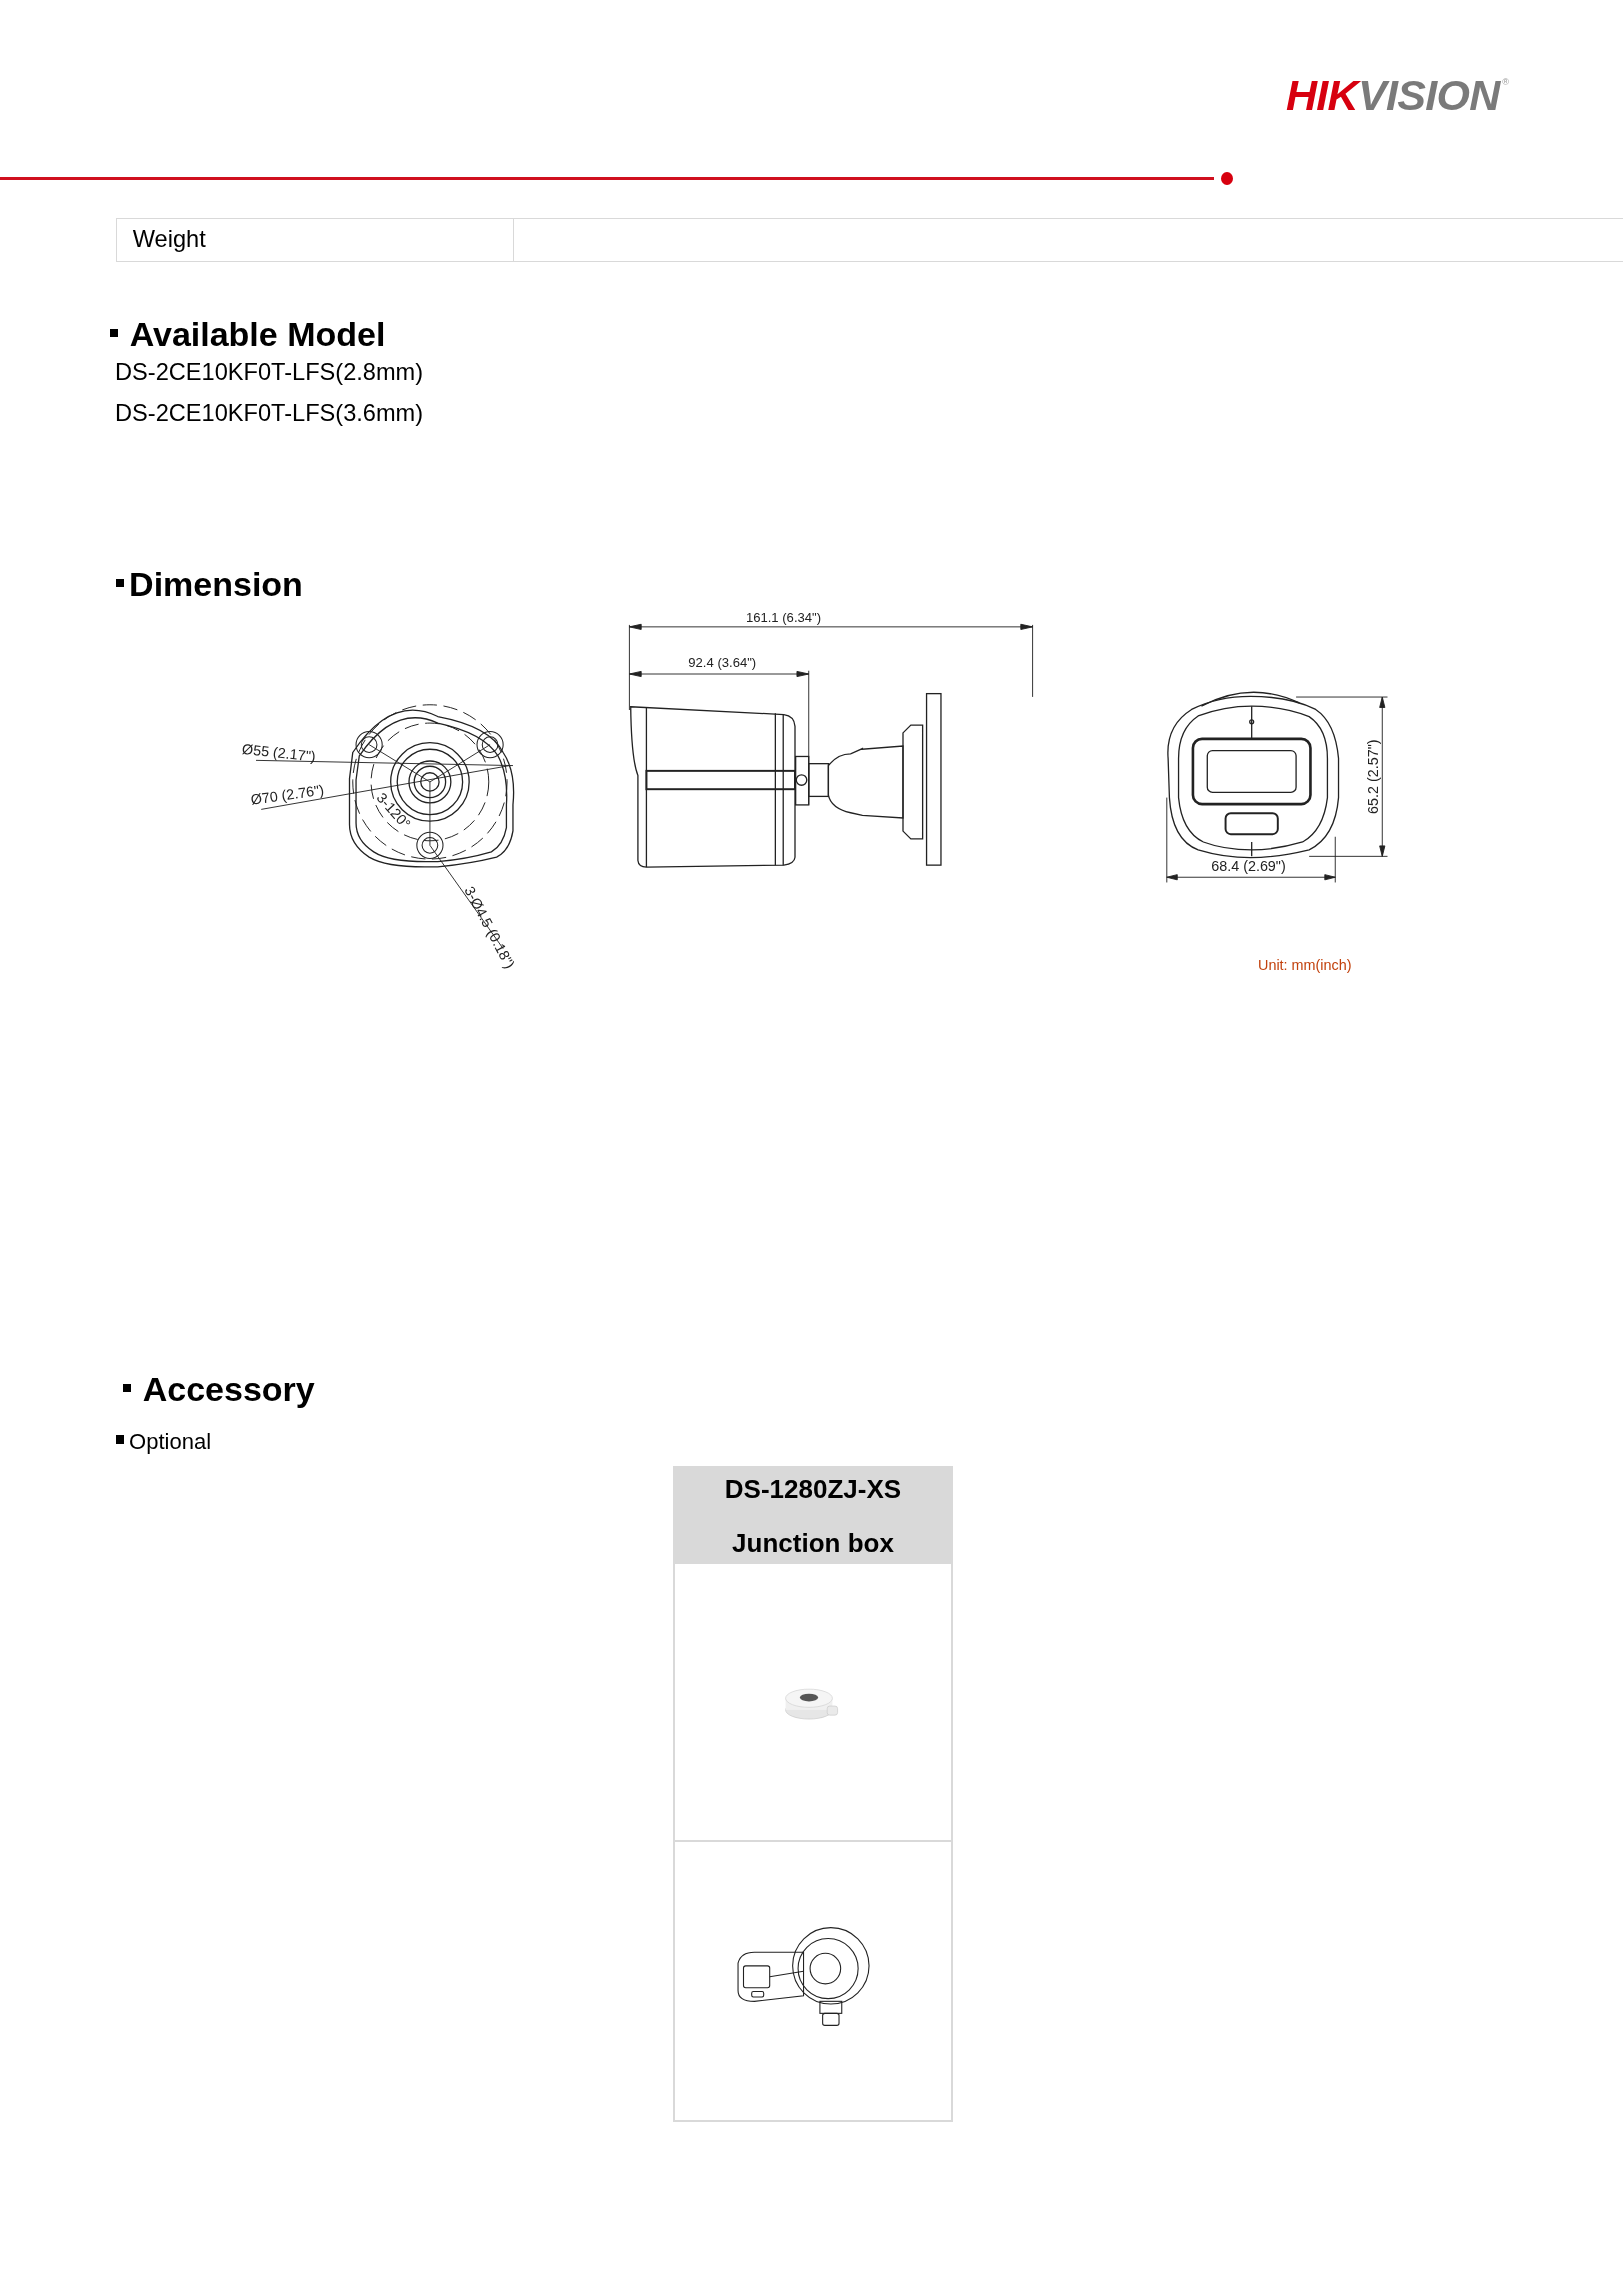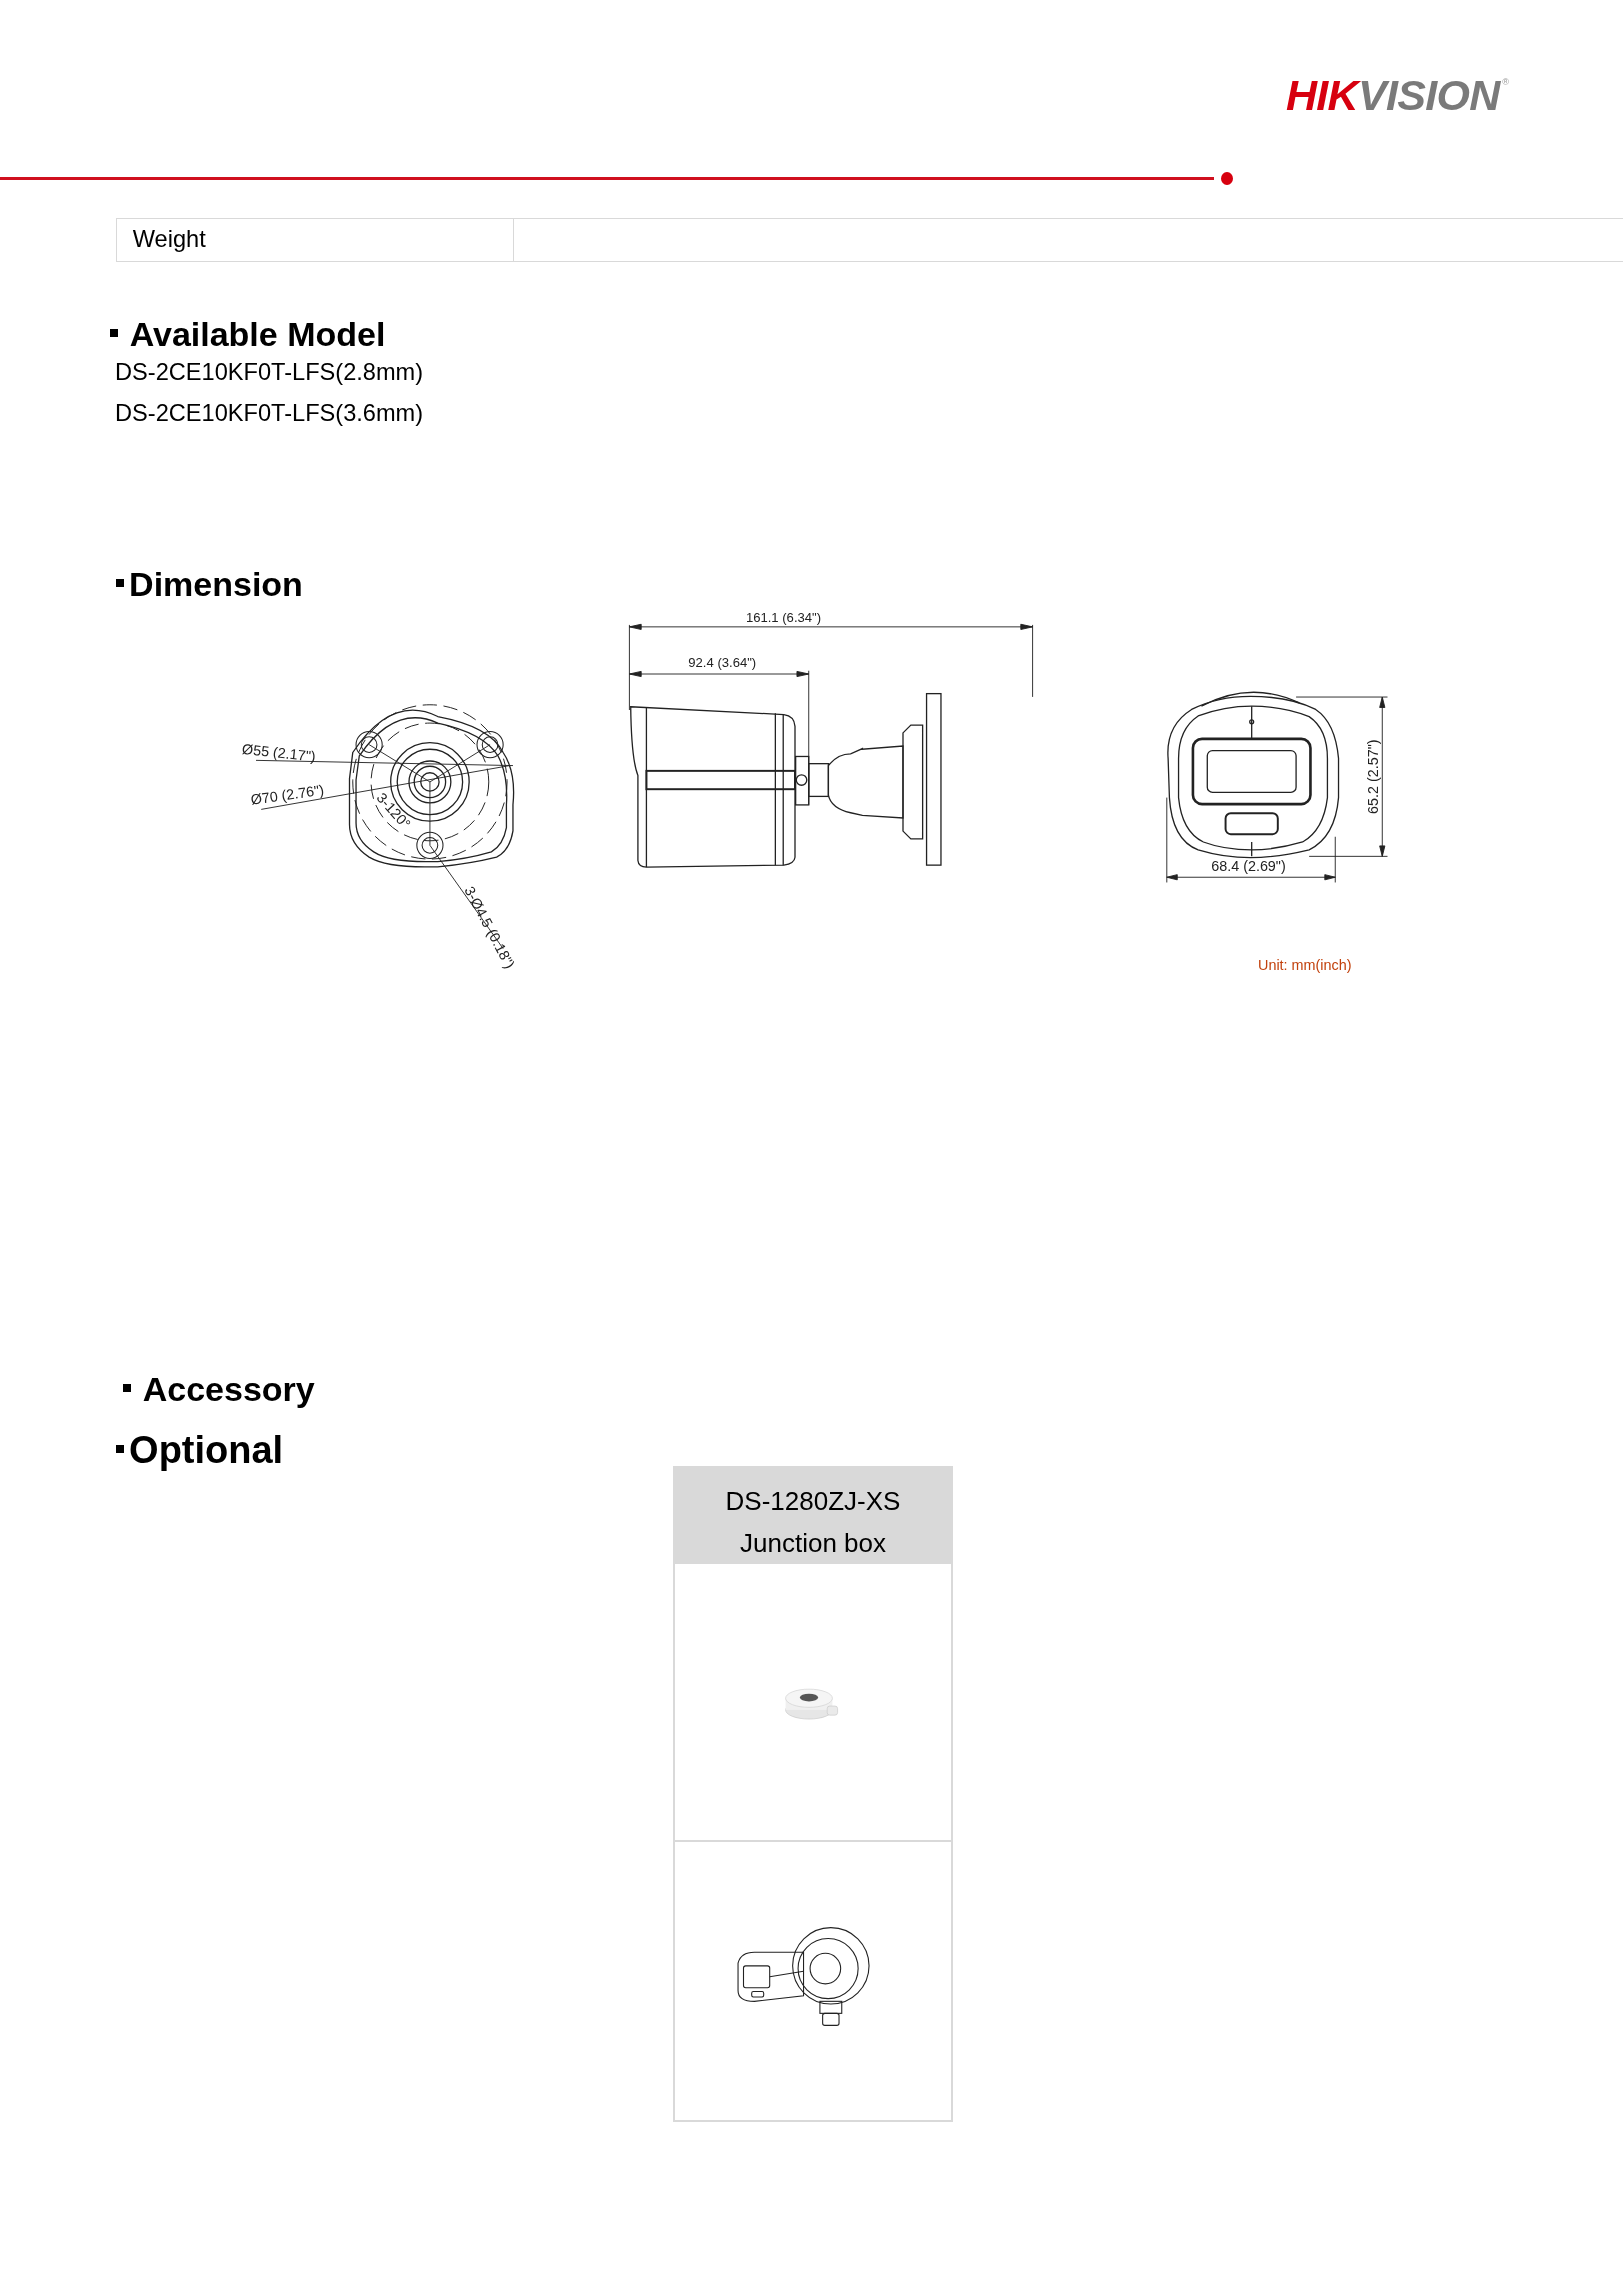--- a/index.html
+++ b/index.html
@@ -21,34 +21,34 @@
 
   
   .spec-table { left: 116px; top: 218px; width: 1548px; height: 44px; border: 1.3px solid #d9d9d9;
                 box-sizing: border-box; display: flex; }
   .spec-table .cell { font-size: 23.6px; line-height: 41px; padding-left: 15.7px; box-sizing: border-box; }
   .spec-table .cell.label { width: 397px; border-right: 1.3px solid #d9d9d9; }
   .spec-table .cell.value { flex: 1; padding-left: 15.7px; }
 
   
   .h1 { font-size: 34px; font-weight: bold; line-height: 1; white-space: nowrap; }
-  .h2 { font-size: 38px; font-weight: bold; line-height: 1; white-space: nowrap; }
+  .h2 { font-size: 22px; font-weight: normal; line-height: 1; white-space: nowrap; }
   .bullet { display: inline-block; background: #000; vertical-align: middle; }
   .b-lg { width: 7.9px; height: 8.5px; margin-right: 11.8px; position: relative; top: -3.9px; }
   .b-sm { width: 7.9px; height: 8.5px; margin-right: 5.2px; position: relative; top: -3.9px; }
 
   .model { font-size: 23.6px; line-height: 1; white-space: nowrap; }
 
   .unit-label { font-size: 14.4px; color: #c2410c; white-space: nowrap; }
 
   
   .card { left: 673px; top: 1466px; width: 280px; height: 656px; border: 2px solid #d9d9d9;
           box-sizing: border-box; background: #fff; }
   .card-head { height: 96px; background: #d9d9d9; display: flex; flex-direction: column;
-               align-items: center; justify-content: flex-end; font-weight: normal; font-size: 26px; line-height: 42px; }
+               align-items: center; justify-content: space-between; font-weight: bold; font-size: 26px; line-height: 42px; }
   .card-img1 { height: 278px; border-bottom: 2px solid #d9d9d9; position: relative; box-sizing: border-box; }
   .card-img2 { height: 278px; position: relative; }
 
   svg text { font-family: "Liberation Sans", "DejaVu Sans", sans-serif; }
 </style>
 </head>
 <body>
 
 <div class="abs logo">
   <span class="hik">HIK</span><span class="vision">VISION</span><span class="reg">®</span>

